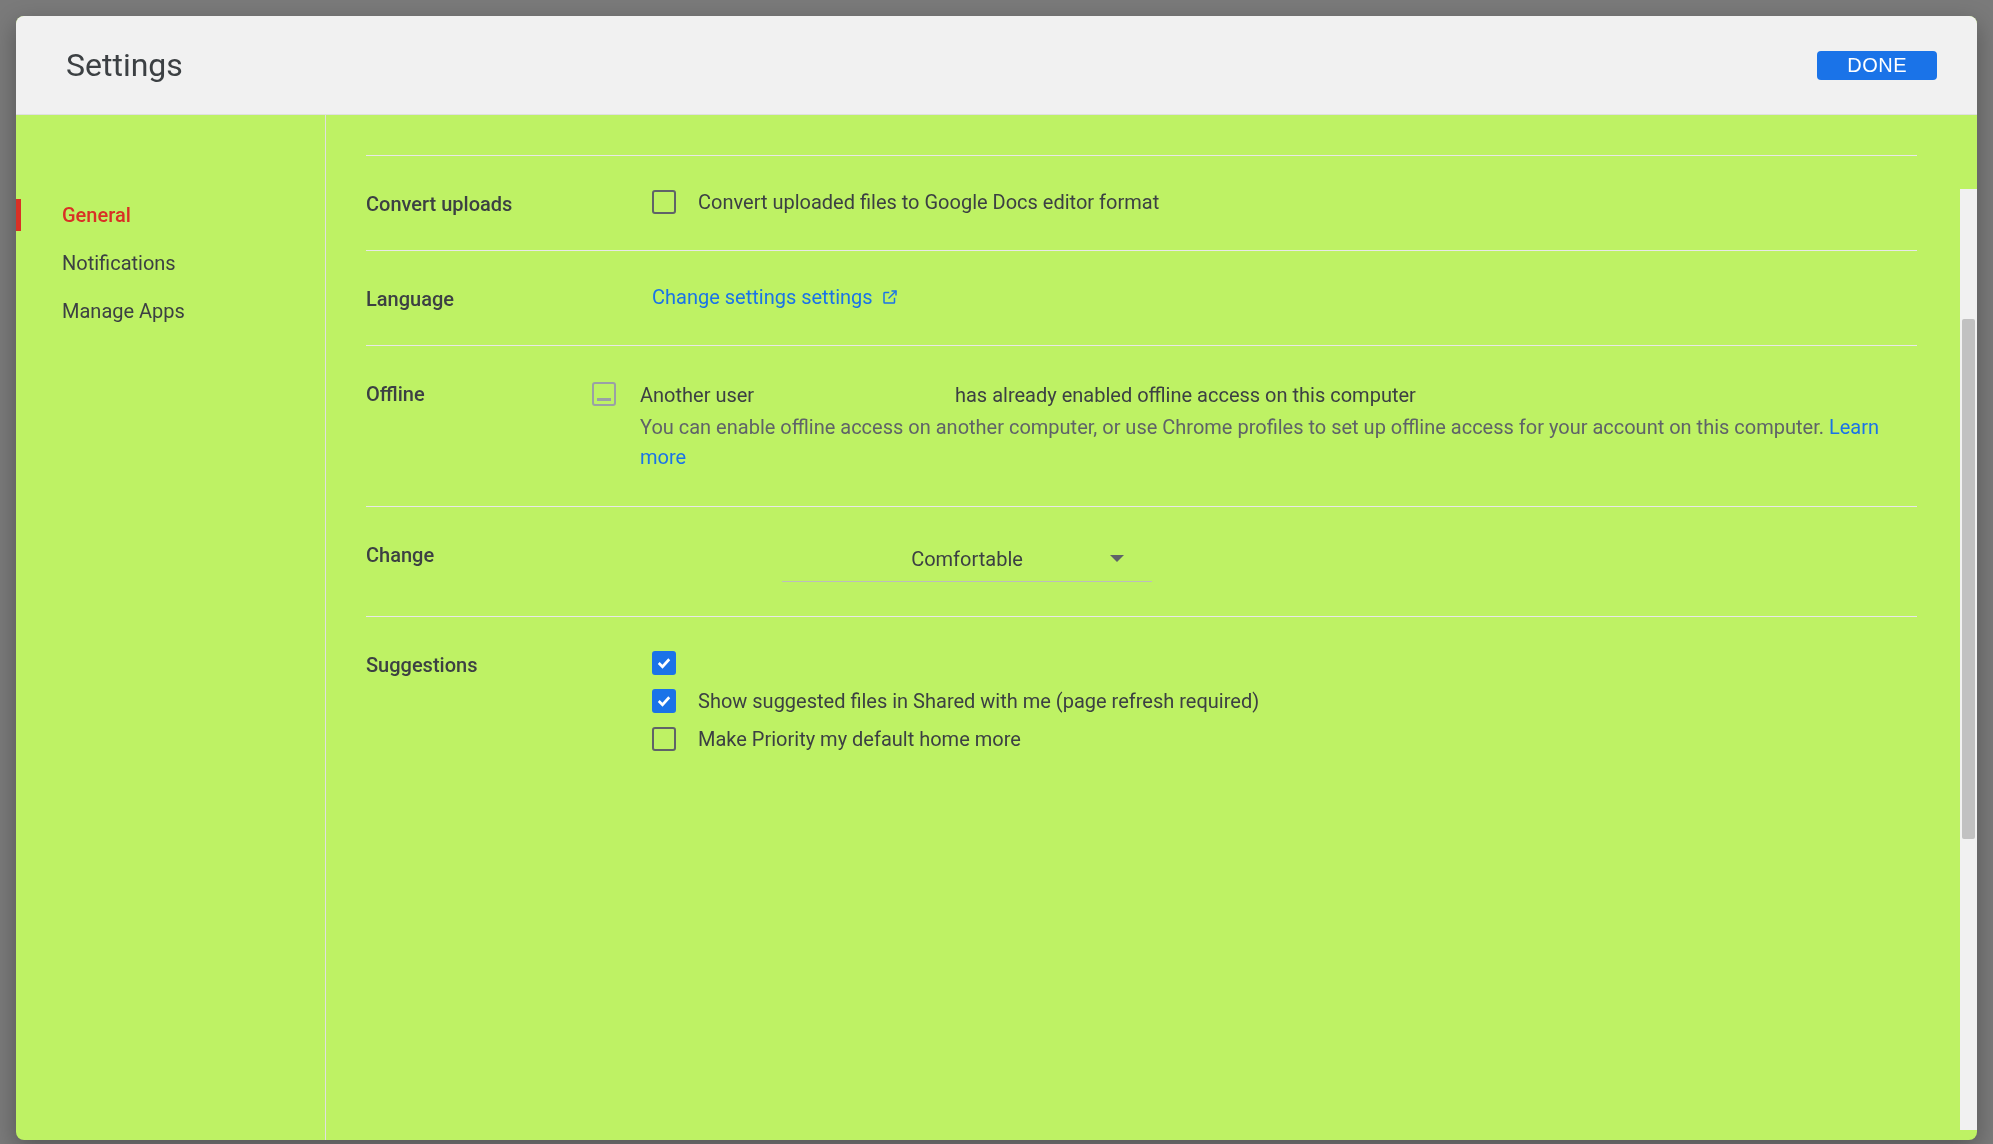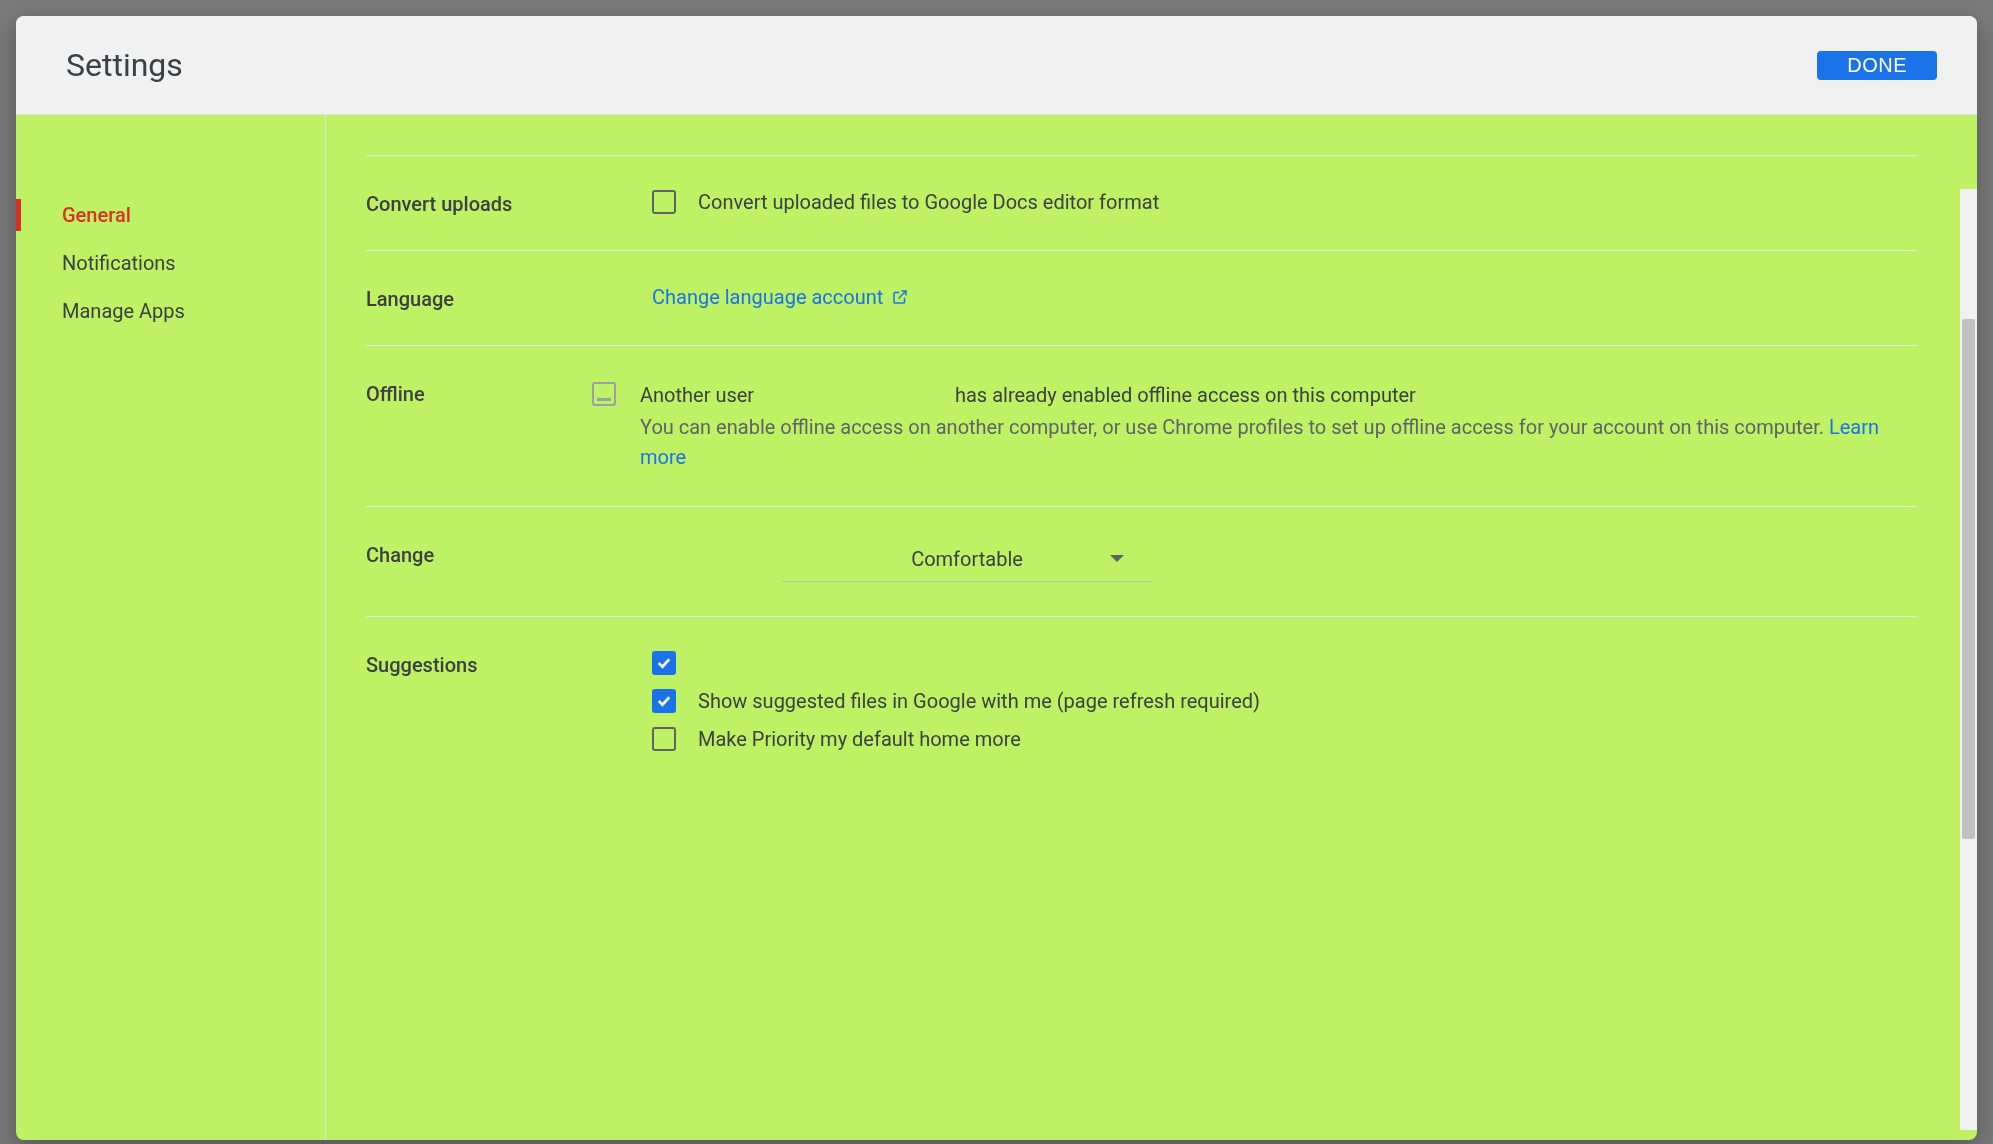--- a/index.html
+++ b/index.html
@@ -257,21 +257,21 @@
             </div>
             <span>Convert uploaded files to Google Docs editor format</span>
           </div>
         </div>
       </div>
 
       <div class="section">
         <div class="section-label">Language</div>
         <div class="section-body">
           <a class="link link-row">
-            <span>Change language account</span>
+            <span>Change settings settings</span>
             <svg class="open-icon" viewBox="0 0 24 24" fill="none" stroke="#1a73e8" stroke-width="2">
               <path d="M18 13v6a1 1 0 0 1-1 1H5a1 1 0 0 1-1-1V7a1 1 0 0 1 1-1h6"></path>
               <polyline points="14 4 20 4 20 10"></polyline>
               <line x1="10" y1="14" x2="20" y2="4"></line>
             </svg>
           </a>
         </div>
       </div>
 
       <div class="section">
@@ -310,21 +310,21 @@
                   <polyline points="5,12 10,17 19,7"></polyline>
                 </svg>
             </div>
           </div>
           <div class="cb-row">
             <div class="checkbox checked">
               <svg width="18" height="18" viewBox="0 0 24 24" fill="none" stroke="#fff" stroke-width="3.5">
                   <polyline points="5,12 10,17 19,7"></polyline>
                 </svg>
             </div>
-            <span>Show suggested files in Google with me (page refresh required)</span>
+            <span>Show suggested files in Shared with me (page refresh required)</span>
           </div>
           <div class="cb-row">
             <div class="checkbox">
               
             </div>
             <span>Make Priority my default home more</span>
           </div>
         </div>
       </div>
 

